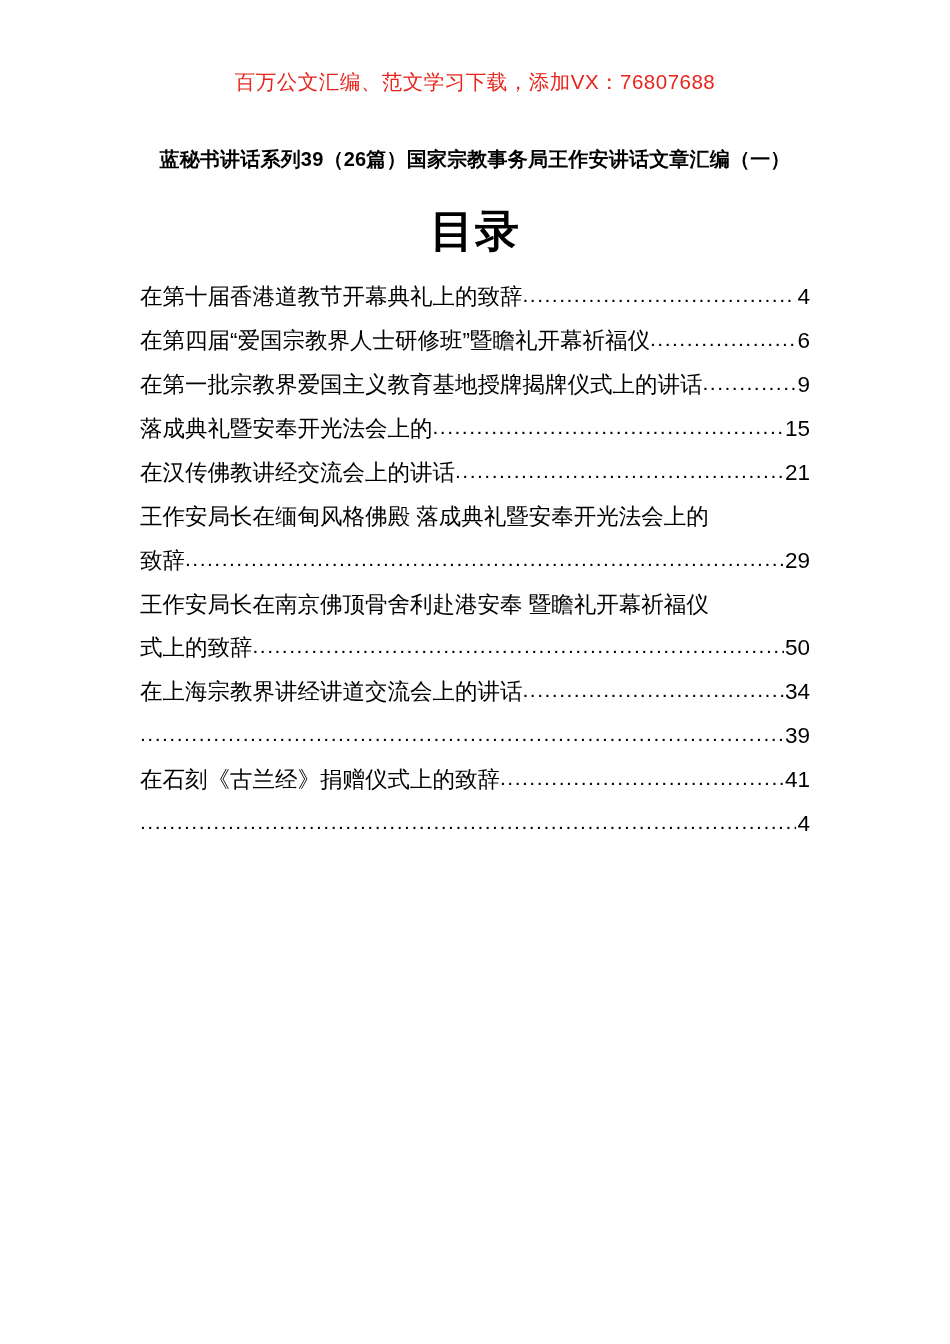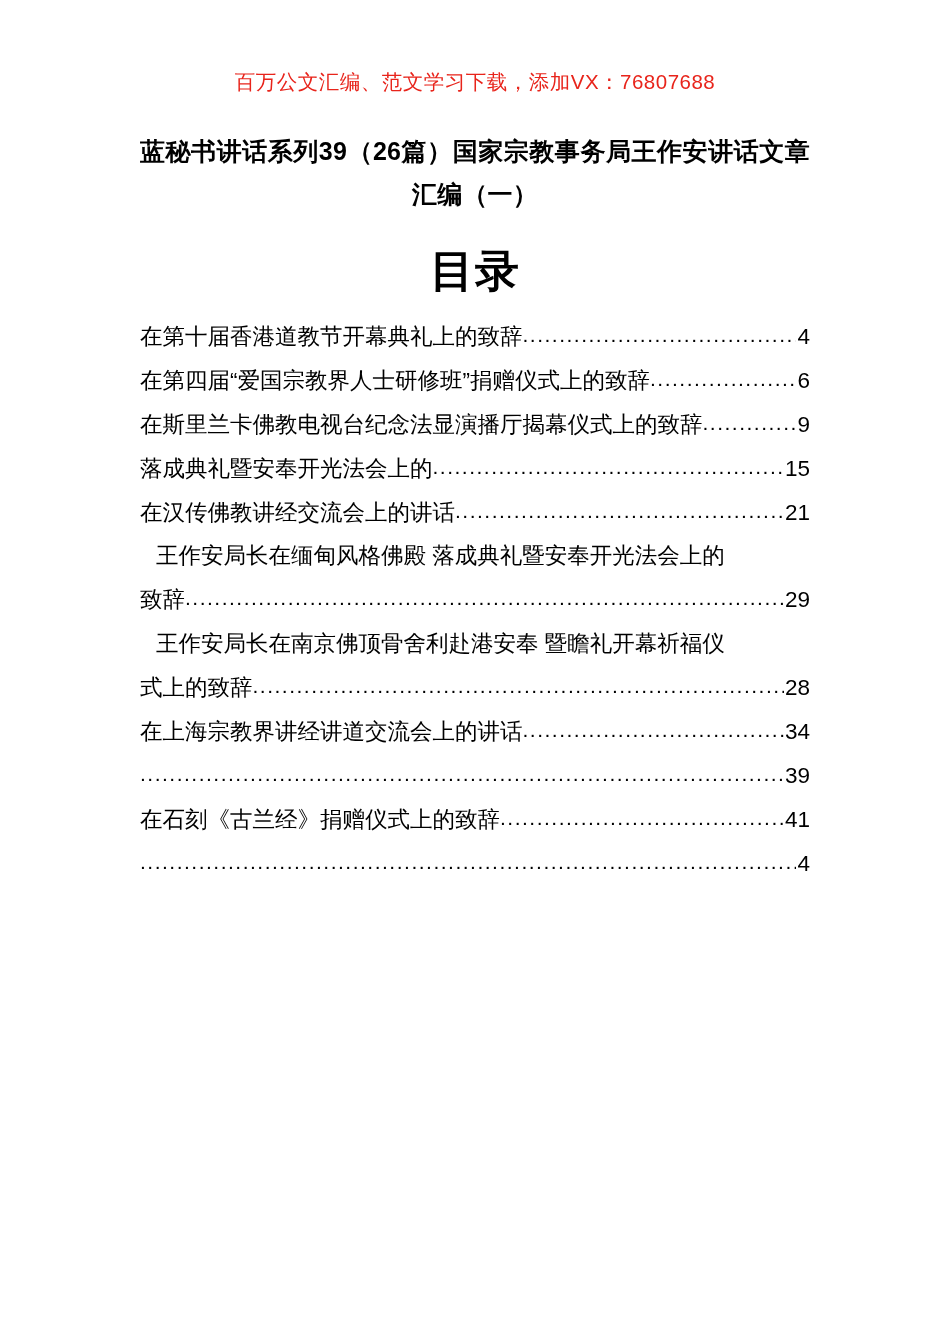--- a/index.html
+++ b/index.html
@@ -25,22 +25,22 @@
   .promo-banner {
     text-align: center;
     color: #e8241b;
     font-size: 20.5px;
     letter-spacing: 0.5px;
     padding-top: 68px;
     font-family: "Liberation Sans", sans-serif;
     white-space: nowrap;
   }
   .doc-title {
-    margin-top: 34px;
-    font-size: 25px;
+    margin-top: 46px;
+    font-size: 20px;
     font-weight: bold;
     line-height: 1.72;
     text-align: justify;
     text-align-last: center;
     letter-spacing: 0.2px;
   }
   .toc-heading {
     text-align: center;
     font-size: 44px;
     font-weight: bold;
@@ -81,21 +81,20 @@
     min-width: 0;
   }
   .toc-entry .page-num {
     flex: 0 0 auto;
     padding-left: 1px;
   }
   
   .toc-entry .first-line {
     display: block;
     white-space: nowrap;
-    margin-left: 16px;
   }
 </style>
 </head>
 <body>
 
 <div class="page">
 
   <div class="promo-banner">百万公文汇编、范文学习下载，添加VX：76807688</div>
 
   <div class="doc-title">蓝秘书讲话系列39（26篇）国家宗教事务局王作安讲话文章汇编（一）</div>
@@ -105,28 +104,28 @@
   <ul class="toc-list" id="toc-list">
       <li class="toc-entry">
         <div class="row">
           <span class="label">在第十届香港道教节开幕典礼上的致辞</span>
           <span class="leader">........................................................................................................................................................................................................</span>
           <span class="page-num">4</span>
         </div>
       </li>
       <li class="toc-entry">
         <div class="row">
-          <span class="label">在第四届“爱国宗教界人士研修班”捐赠仪式上的致辞</span>
+          <span class="label">在第四届“爱国宗教界人士研修班”暨瞻礼开幕祈福仪</span>
           <span class="leader">........................................................................................................................................................................................................</span>
           <span class="page-num">6</span>
         </div>
       </li>
       <li class="toc-entry">
         <div class="row">
-          <span class="label">在斯里兰卡佛教电视台纪念法显演播厅揭幕仪式上的致辞</span>
+          <span class="label">在第一批宗教界爱国主义教育基地授牌揭牌仪式上的讲话</span>
           <span class="leader">........................................................................................................................................................................................................</span>
           <span class="page-num">9</span>
         </div>
       </li>
       <li class="toc-entry">
         <div class="row">
           <span class="label">落成典礼暨安奉开光法会上的</span>
           <span class="leader">........................................................................................................................................................................................................</span>
           <span class="page-num">15</span>
         </div>
@@ -144,21 +143,21 @@
           <span class="label">致辞</span>
           <span class="leader">........................................................................................................................................................................................................</span>
           <span class="page-num">29</span>
         </div>
       </li>
       <li class="toc-entry">
         <span class="first-line">王作安局长在南京佛顶骨舍利赴港安奉 暨瞻礼开幕祈福仪</span>
         <div class="row">
           <span class="label">式上的致辞</span>
           <span class="leader">........................................................................................................................................................................................................</span>
-          <span class="page-num">28</span>
+          <span class="page-num">50</span>
         </div>
       </li>
       <li class="toc-entry">
         <div class="row">
           <span class="label">在上海宗教界讲经讲道交流会上的讲话</span>
           <span class="leader">........................................................................................................................................................................................................</span>
           <span class="page-num">34</span>
         </div>
       </li>
       <li class="toc-entry">

